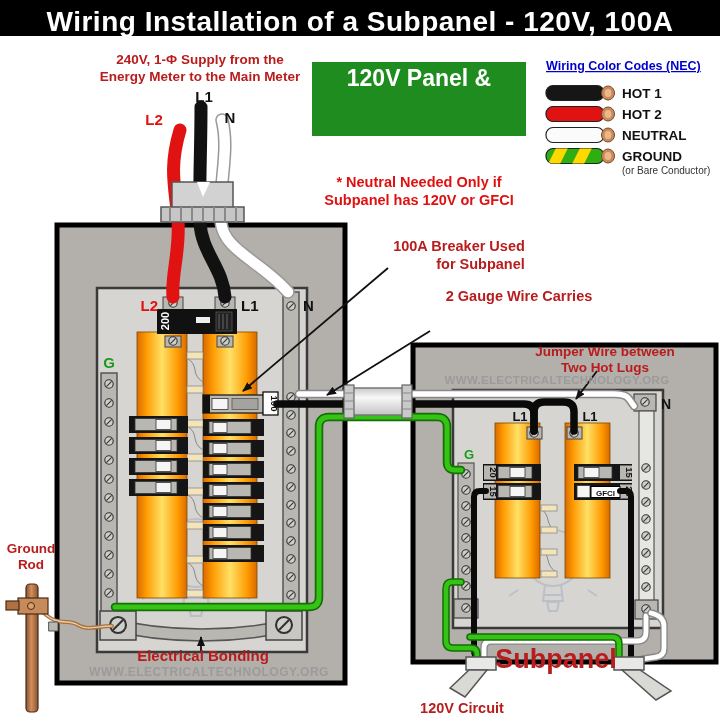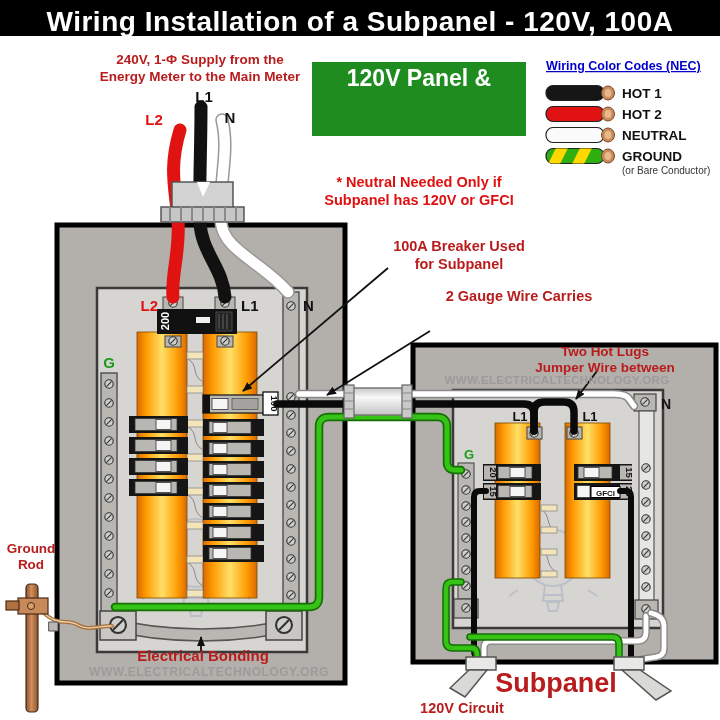--- a/index.html
+++ b/index.html
@@ -7,28 +7,28 @@
          font-family:"Liberation Sans","DejaVu Sans",sans-serif;}
   #gfx{position:absolute;left:0;top:0;width:720px;height:720px;}
   .txt{position:absolute;white-space:nowrap;color:#b91c1c;}
   .ctr{transform:translateX(-50%);text-align:center;}
   #titlebar{left:0;top:0;width:720px;height:36px;background:#000;color:#fff;
             font-size:28px;font-weight:bold;line-height:43px;text-align:center;letter-spacing:.5px;}
   #supply-note{left:200px;top:52px;font-size:13.5px;font-weight:bold;line-height:16.5px;}
   #banner{left:312px;top:62px;width:214px;height:74px;background:#1e8c1e;color:#fff;
           font-size:23px;font-weight:bold;text-align:center;line-height:33px;box-sizing:border-box;}
   #neutral-note{left:419px;top:138px;font-size:14.5px;font-weight:bold;line-height:17.5px;color:#e01010;margin-top:36px;}
-  #ann-breaker{left:459px;top:237px;font-size:14.5px;font-weight:bold;line-height:18px;}
+  #ann-breaker{left:459px;top:237px;font-size:14.5px;font-weight:bold;line-height:18px;text-align:right;}
   #ann-wire{left:487px;top:287px;font-size:14.5px;font-weight:bold;line-height:18px;margin-left:32px;}
   #jumper-note{left:605px;top:344px;font-size:13.5px;font-weight:bold;line-height:16px;}
   #bonding-label{left:203px;top:647px;font-size:15px;font-weight:bold;}
   #wm-main{left:209px;top:665px;font-size:12px;font-weight:bold;color:#9b9b9b;letter-spacing:.5px;}
   #main-panel-label{left:203px;top:684px;font-size:28px;font-weight:bold;}
   #wm-sub{left:557px;top:374px;font-size:11.5px;font-weight:bold;color:#9b9b9b;letter-spacing:.3px;}
-  #subpanel-label{left:556px;top:668px;font-size:27px;font-weight:bold;}
+  #subpanel-label{left:556px;top:644px;font-size:27px;font-weight:bold;}
   #circuit-left{left:462px;top:700px;font-size:14.5px;font-weight:bold;}
   #circuit-right{left:643px;top:700px;font-size:14px;font-weight:bold;margin-top:27px;}
   #ground-rod-label{left:31px;top:541px;font-size:13.5px;font-weight:bold;line-height:16px;}
 </style>
 </head>
 <body>
 
 <div id="stage">
 
   <svg id="gfx" viewBox="0 0 720 720">
@@ -452,22 +452,22 @@
   <div class="txt ctr" id="ann-breaker">
     <div>100A Breaker Used</div>
     <div>for Subpanel</div>
   </div>
 
   <div class="txt ctr" id="ann-wire">
     <div>2 Gauge Wire Carries</div>
   </div>
 
   <div class="txt ctr" id="jumper-note">
+    <div>Jumper Wire between</div>
     <div>Two Hot Lugs</div>
-    <div>Jumper Wire between</div>
   </div>
 
   <div class="txt ctr" id="bonding-label">Electrical Bonding</div>
   <div class="txt ctr" id="wm-main">WWW.ELECTRICALTECHNOLOGY.ORG</div>
   <div class="txt ctr" id="wm-sub">WWW.ELECTRICALTECHNOLOGY.ORG</div>
   <div class="txt ctr" id="subpanel-label">Subpanel</div>
   <div class="txt ctr" id="circuit-left">120V Circuit</div>
   <div class="txt ctr" id="circuit-right">120V GFCI</div>
 
   <div class="txt ctr" id="ground-rod-label">

